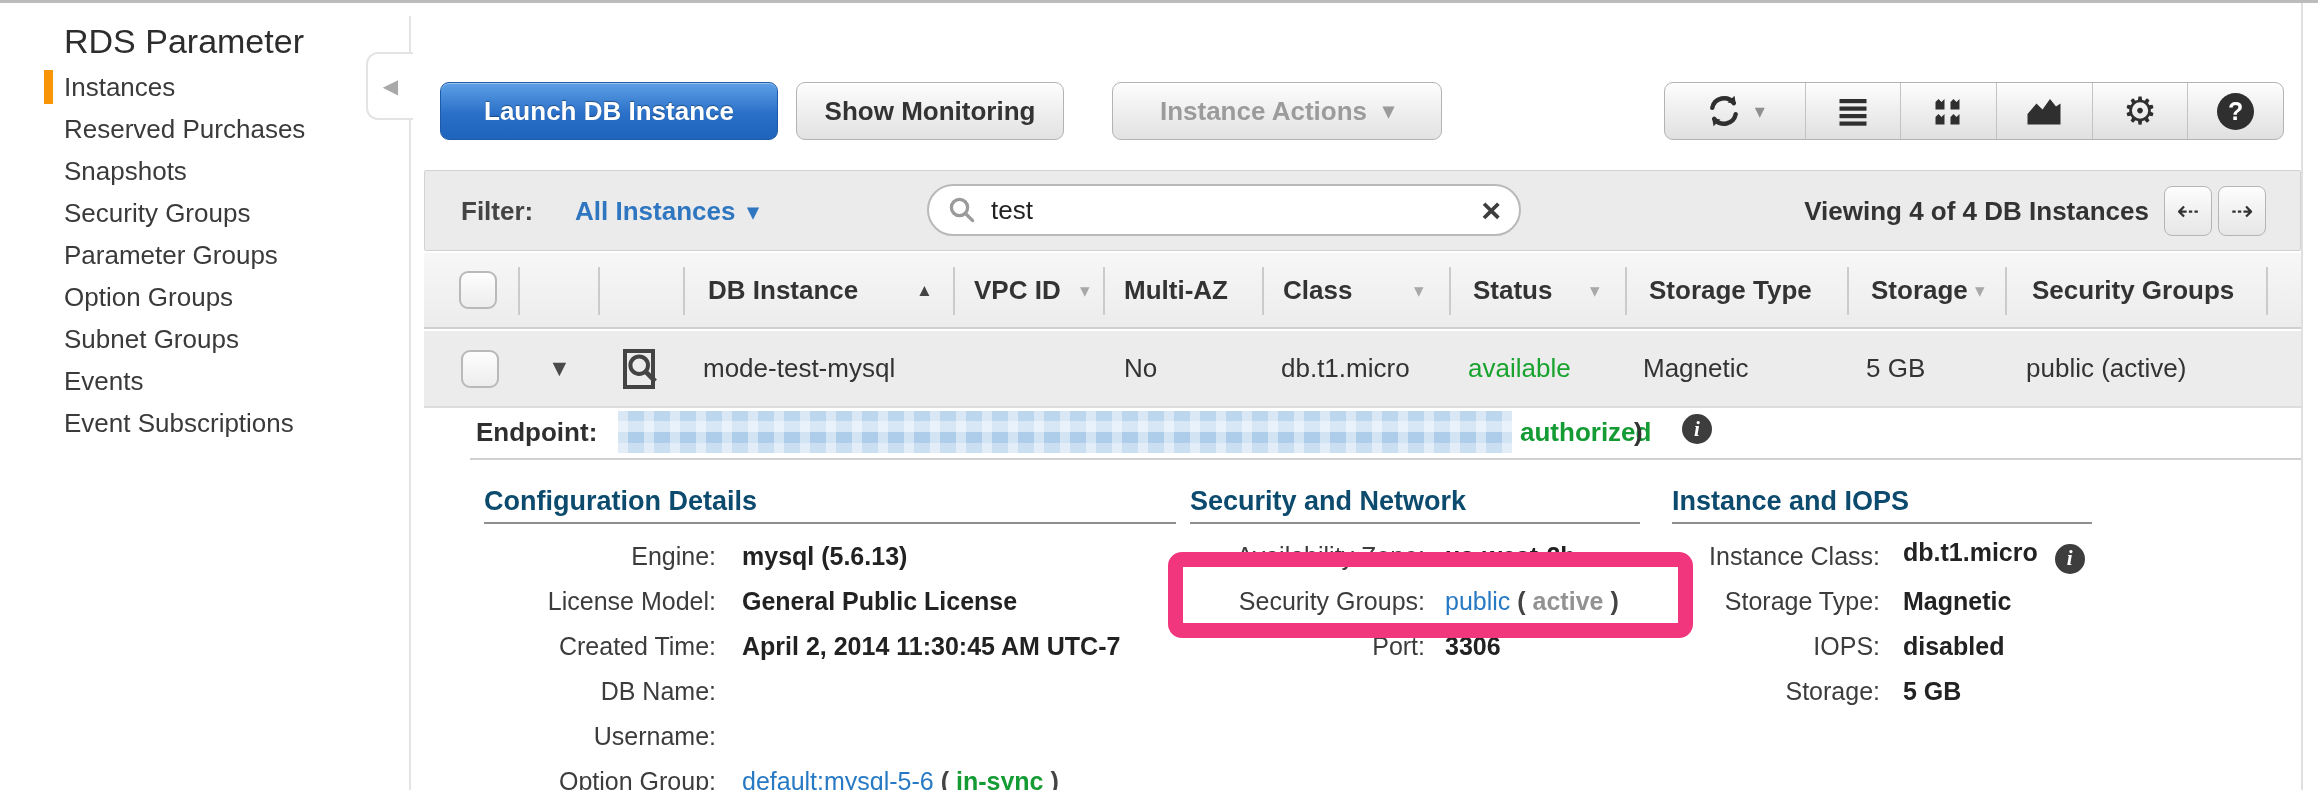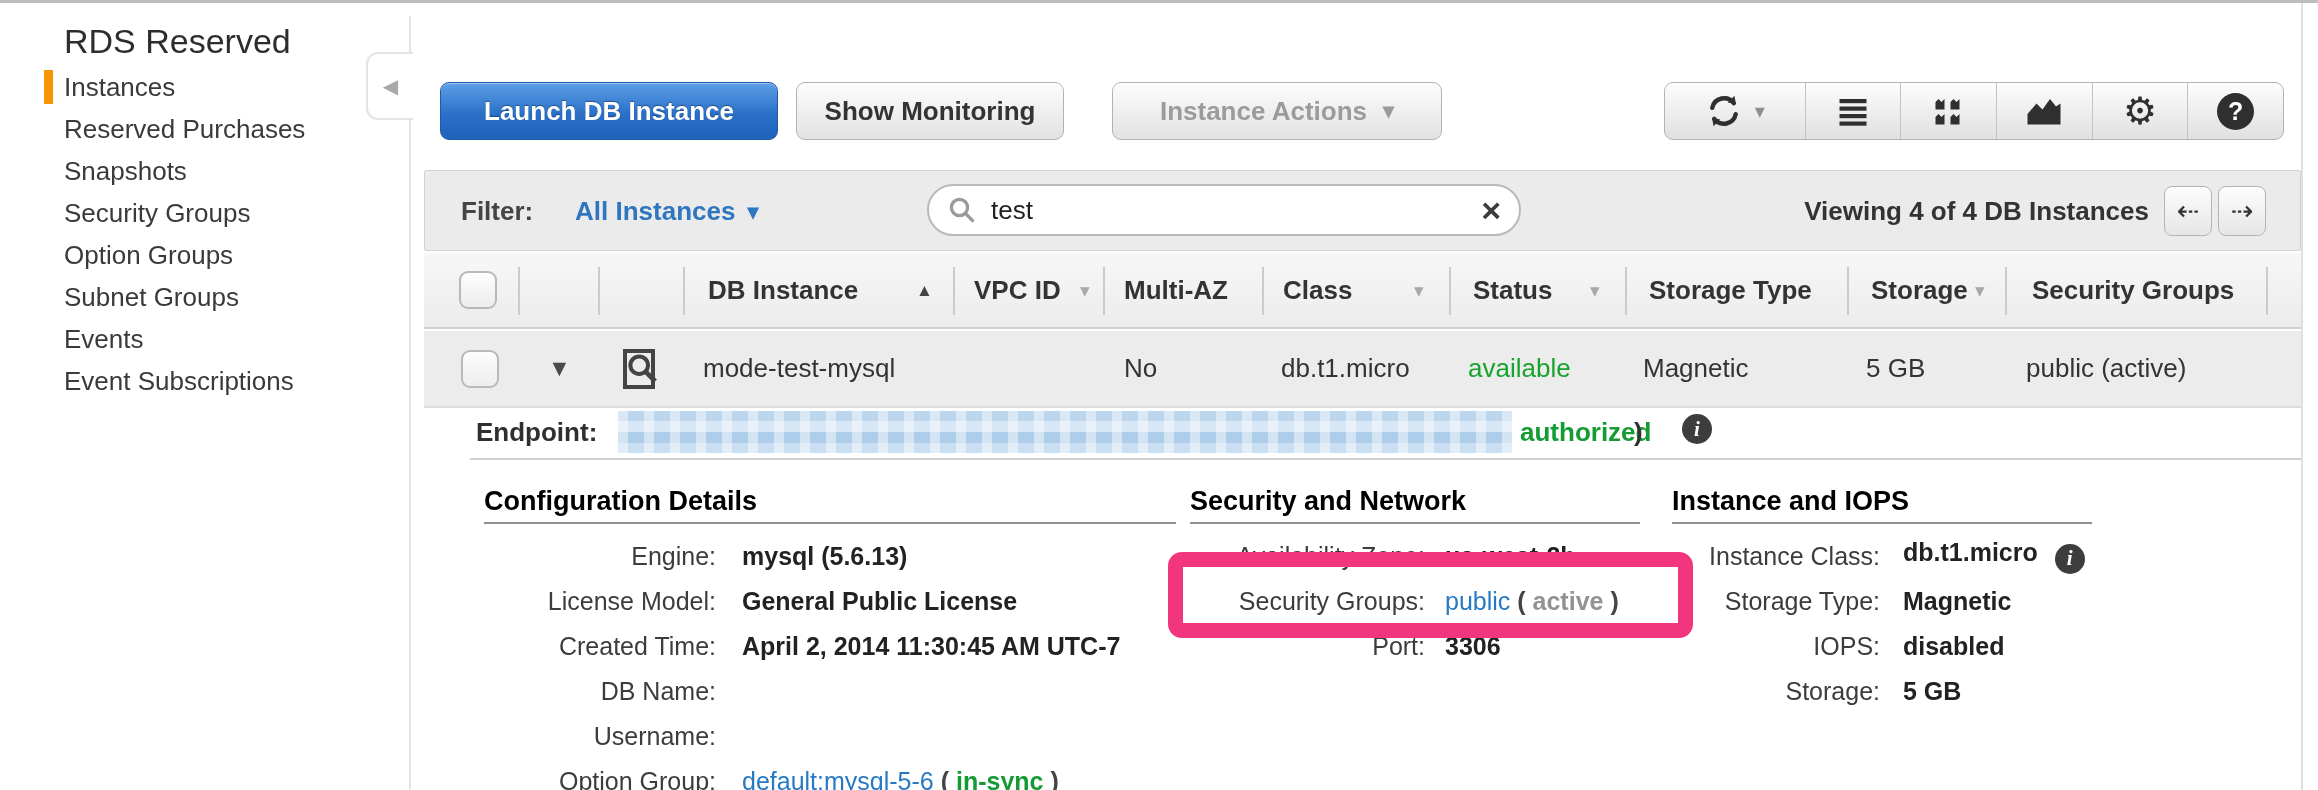--- a/index.html
+++ b/index.html
@@ -88,21 +88,21 @@
   .ep-auth{position:absolute;left:1520px;top:417px;font-size:26px;font-weight:bold;color:#149b33;}
   .ep-close{position:absolute;left:1634px;top:417px;font-size:26px;font-weight:bold;color:#333;}
   .info-dot{display:inline-flex;width:30px;height:30px;border-radius:50%;background:#3d3d3d;color:#fff;
             font-size:21px;font-weight:bold;align-items:center;justify-content:center;font-family:"Liberation Serif",serif;
             font-style:italic;cursor:pointer;}
   .ep-info{position:absolute;left:1682px;top:414px;}
   .ep-rule{position:absolute;left:470px;top:458px;width:1831px;height:2px;background:#d0d0d0;}
 
   .dcol{position:absolute;top:486px;}
   .dcol-1{left:484px;width:692px;} .dcol-2{left:1190px;width:450px;} .dcol-3{left:1672px;width:420px;}
-  .dhead{font-size:27px;font-weight:bold;color:#000000;border-bottom:2px solid #8f8f8f;padding-bottom:6px;height:30px;}
+  .dhead{font-size:27px;font-weight:bold;color:#0c4a6e;border-bottom:2px solid #8f8f8f;padding-bottom:6px;height:30px;}
   .drows{margin-top:16px;}
   .drow{display:flex;height:32px;margin-bottom:13px;align-items:center;font-size:25px;}
   .dlabel{text-align:right;color:#3c3c3c;flex:none;}
   .dcol-1 .dlabel{width:232px;} .dcol-2 .dlabel{width:235px;} .dcol-3 .dlabel{width:208px;}
   .dval{font-weight:bold;color:#222;white-space:nowrap;}
   .dcol-1 .dval{padding-left:26px;} .dcol-2 .dval{padding-left:20px;text-align:center;} .dcol-3 .dval{padding-left:23px;}
   .dlink{color:#2779c4;font-weight:normal;cursor:pointer;}
   .dgreen{color:#149b33;font-weight:bold;}
   .dgray{color:#929292;font-weight:bold;}
   .dparen{color:#444;font-weight:bold;}
@@ -111,33 +111,34 @@
   .pink-box{position:absolute;left:1168px;top:552px;width:525px;height:86px;border:15px solid #f2367e;
             border-radius:14px;box-sizing:border-box;pointer-events:none;}
 </style>
 </head>
 <body>
 
 <div class="screen">
   <div class="topline"></div>
   <div class="rightline"></div>
 
-  <div class="sidebar-title">RDS Reserved</div>
+  <div class="sidebar-title">RDS Parameter</div>
   <div class="side-divider"></div>
   <div class="collapse-tab">
     <span>◀</span>
   </div>
   <div class="nav">
     <div class="nav-item">
       <span class="active-bar"></span>
       <span>Instances</span>
     </div>
     <div class="nav-item"><span>Reserved Purchases</span></div>
     <div class="nav-item"><span>Snapshots</span></div>
     <div class="nav-item"><span>Security Groups</span></div>
+    <div class="nav-item"><span>Parameter Groups</span></div>
     <div class="nav-item"><span>Option Groups</span></div>
     <div class="nav-item"><span>Subnet Groups</span></div>
     <div class="nav-item"><span>Events</span></div>
     <div class="nav-item"><span>Event Subscriptions</span></div>
   </div>
 
   <div class="btn btn-blue">
     <span>Launch DB Instance</span>
   </div>
   <div class="btn btn-gray btn-show">

